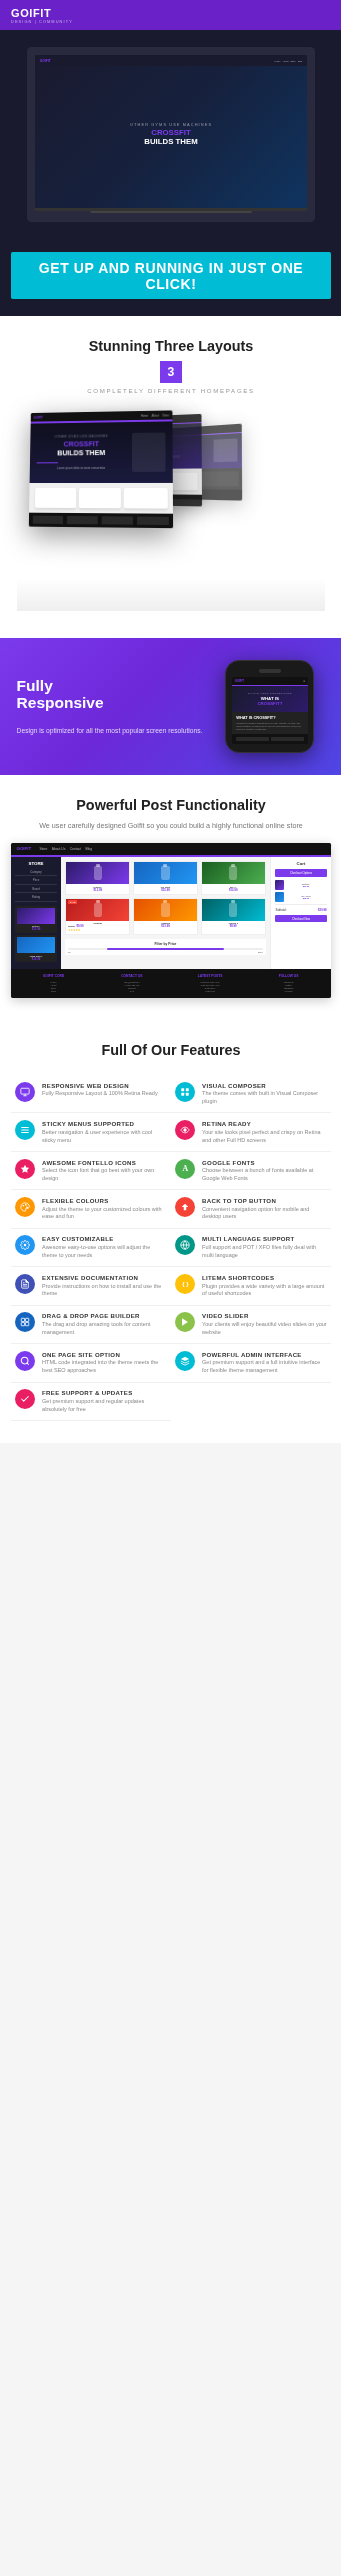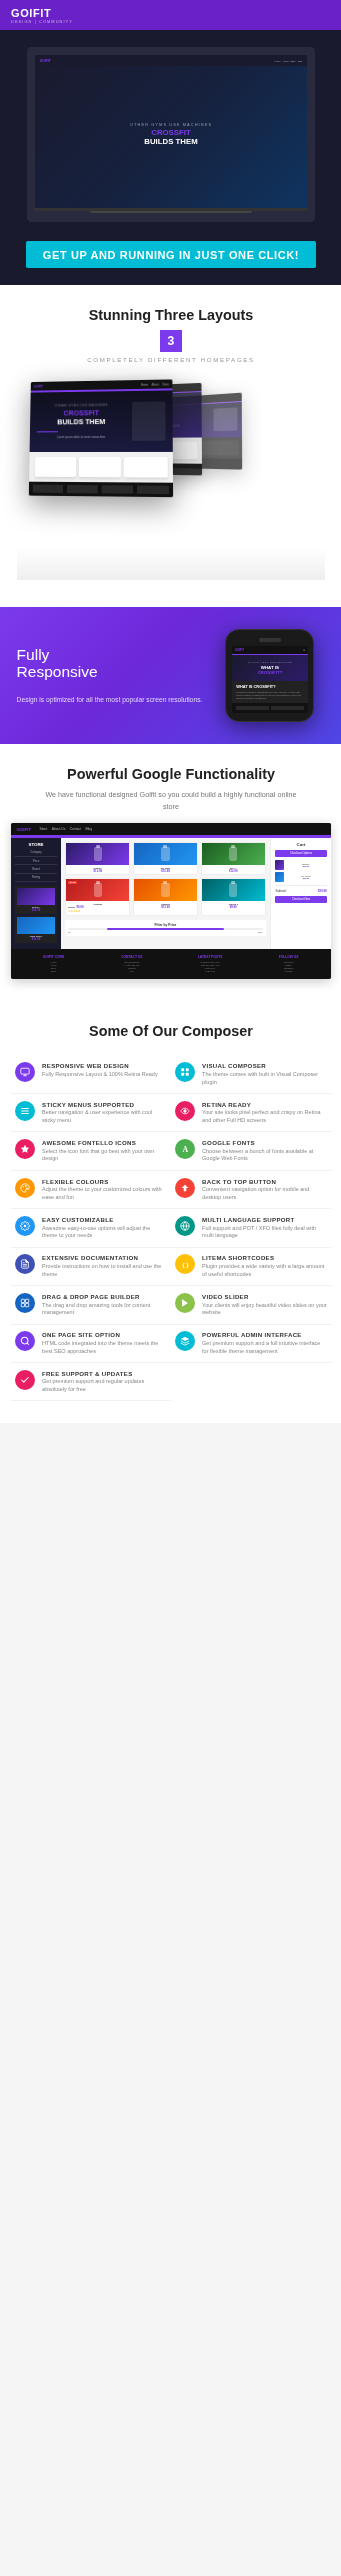--- a/index.html
+++ b/index.html
@@ -108,27 +108,27 @@
       color: #7c3aed;
     }
     .screen-content { position: relative; z-index: 1; }
 
     .cta-button {
       background: #00bcd4;
       color: white;
       padding: 7.8px 16.6px;
       border: none;
       border-radius: 1.7px;
-      font-size: 11px;
+      font-size: 14px;
       font-weight: 700;
       letter-spacing: 0.6px;
       text-transform: uppercase;
       cursor: pointer;
       display: inline-block;
-      margin-top: 8px;
+      margin-top: 19px;
     }
 
     
     .section-white {
       background: white;
       padding: 22px 16.6px;
       text-align: center;
     }
     .section-title {
       font-size: 14.4px;
@@ -172,21 +172,21 @@
       gap: 11px;
       position: relative;
       overflow: hidden;
     }
     .responsive-text {
       flex: 1;
       z-index: 2;
     }
     .responsive-title {
       font-size: 15.5px;
-      font-weight: 400;
+      font-weight: 700;
       color: white;
       line-height: 1.1;
       margin-bottom: 15px;
     }
     .responsive-desc {
       font-size: 6.7px;
       color: rgba(255,255,255,0.8);
       line-height: 1.5;
     }
     .phone-mockup-container {
@@ -729,22 +729,22 @@
         <div style="background:#111;padding:2.8px 4.4px;display:flex;gap:2.2px;">
           <div style="flex:1;background:rgba(255,255,255,0.1);height:4.4px;border-radius:0.6px;"></div>
           <div style="flex:1;background:rgba(255,255,255,0.1);height:4.4px;border-radius:0.6px;"></div>
         </div>
       </div>
     </div>
   </div>
 </div>
 
 <div class="section-store">
-  <h2 class="section-title">Powerful Google Functionality</h2>
-  <p class="section-desc">We have functional designed Goifit so you could build a highly functional online store</p>
+  <h2 class="section-title">Powerful Post Functionality</h2>
+  <p class="section-desc">We user carefully designed Goifit so you could build a highly functional online store</p>
 
   <div class="store-mockup">
 
     <div class="store-nav">
       <span class="store-logo">GOIFIT</span>
       <div class="store-nav-links">
         <span class="store-nav-link">Store</span>
         <span class="store-nav-link">About Us</span>
         <span class="store-nav-link">Contact</span>
         <span class="store-nav-link">Blog</span>
@@ -906,21 +906,21 @@
         <div class="footer-col-item">Facebook</div>
         <div class="footer-col-item">Twitter</div>
         <div class="footer-col-item">Instagram</div>
         <div class="footer-col-item">YouTube</div>
       </div>
     </div>
   </div>
 </div>
 
 <div class="features-section">
-  <h2 class="features-title">Some Of Our Composer</h2>
+  <h2 class="features-title">Full Of Our Features</h2>
   <div class="features-grid">
 
     <div class="feature-item">
       <div class="feature-icon feature-icon-purple">
         <svg width="10" height="10" viewBox="0 0 24 24" fill="white">
             <rect x="2" y="3" width="20" height="14" rx="2" fill="none" stroke="white" stroke-width="2"></rect>
             <line x1="8" y1="21" x2="16" y2="21" stroke="white" stroke-width="2"></line>
             <line x1="12" y1="17" x2="12" y2="21" stroke="white" stroke-width="2"></line>
           </svg>
       </div>

